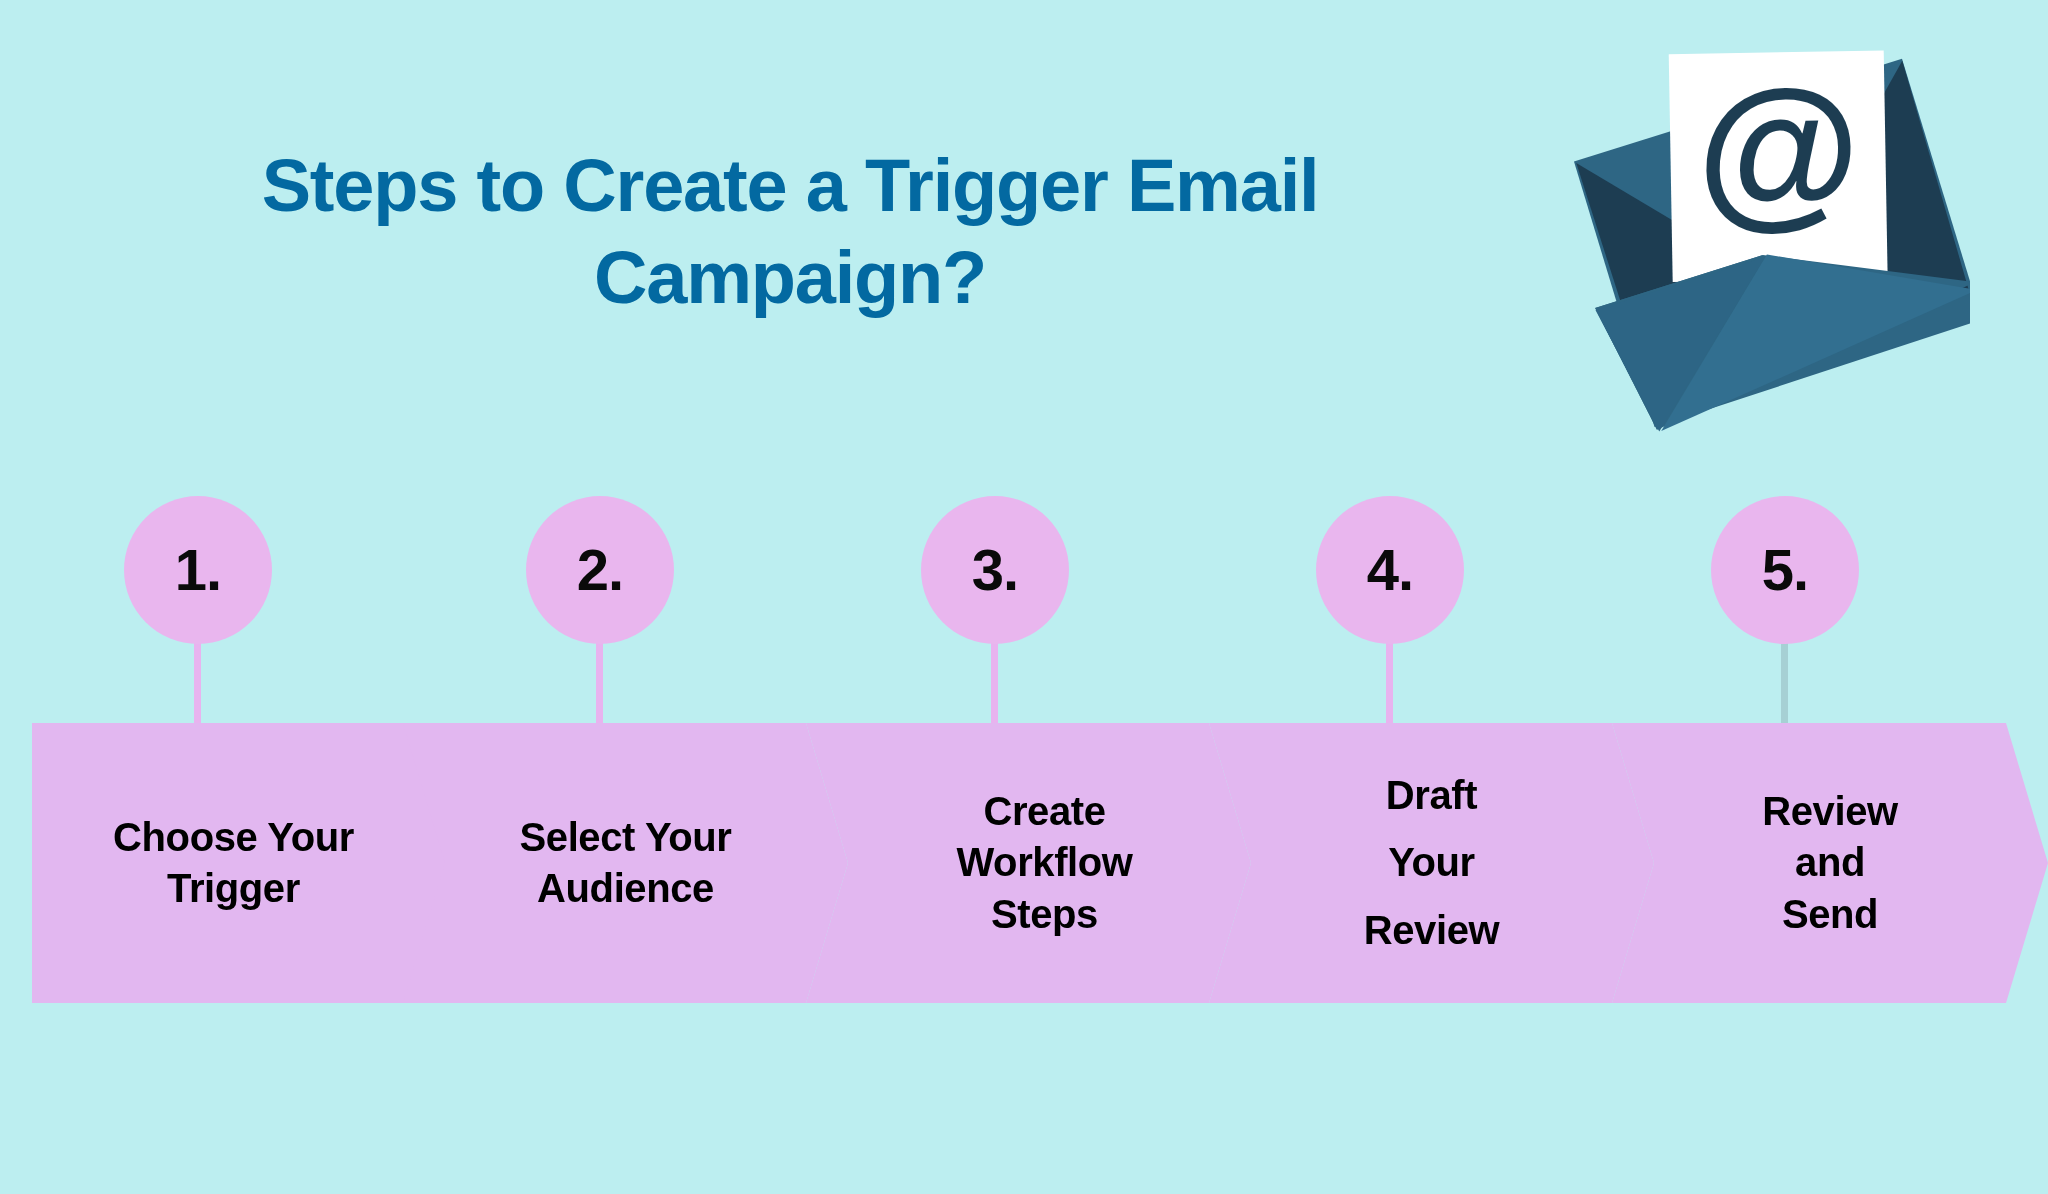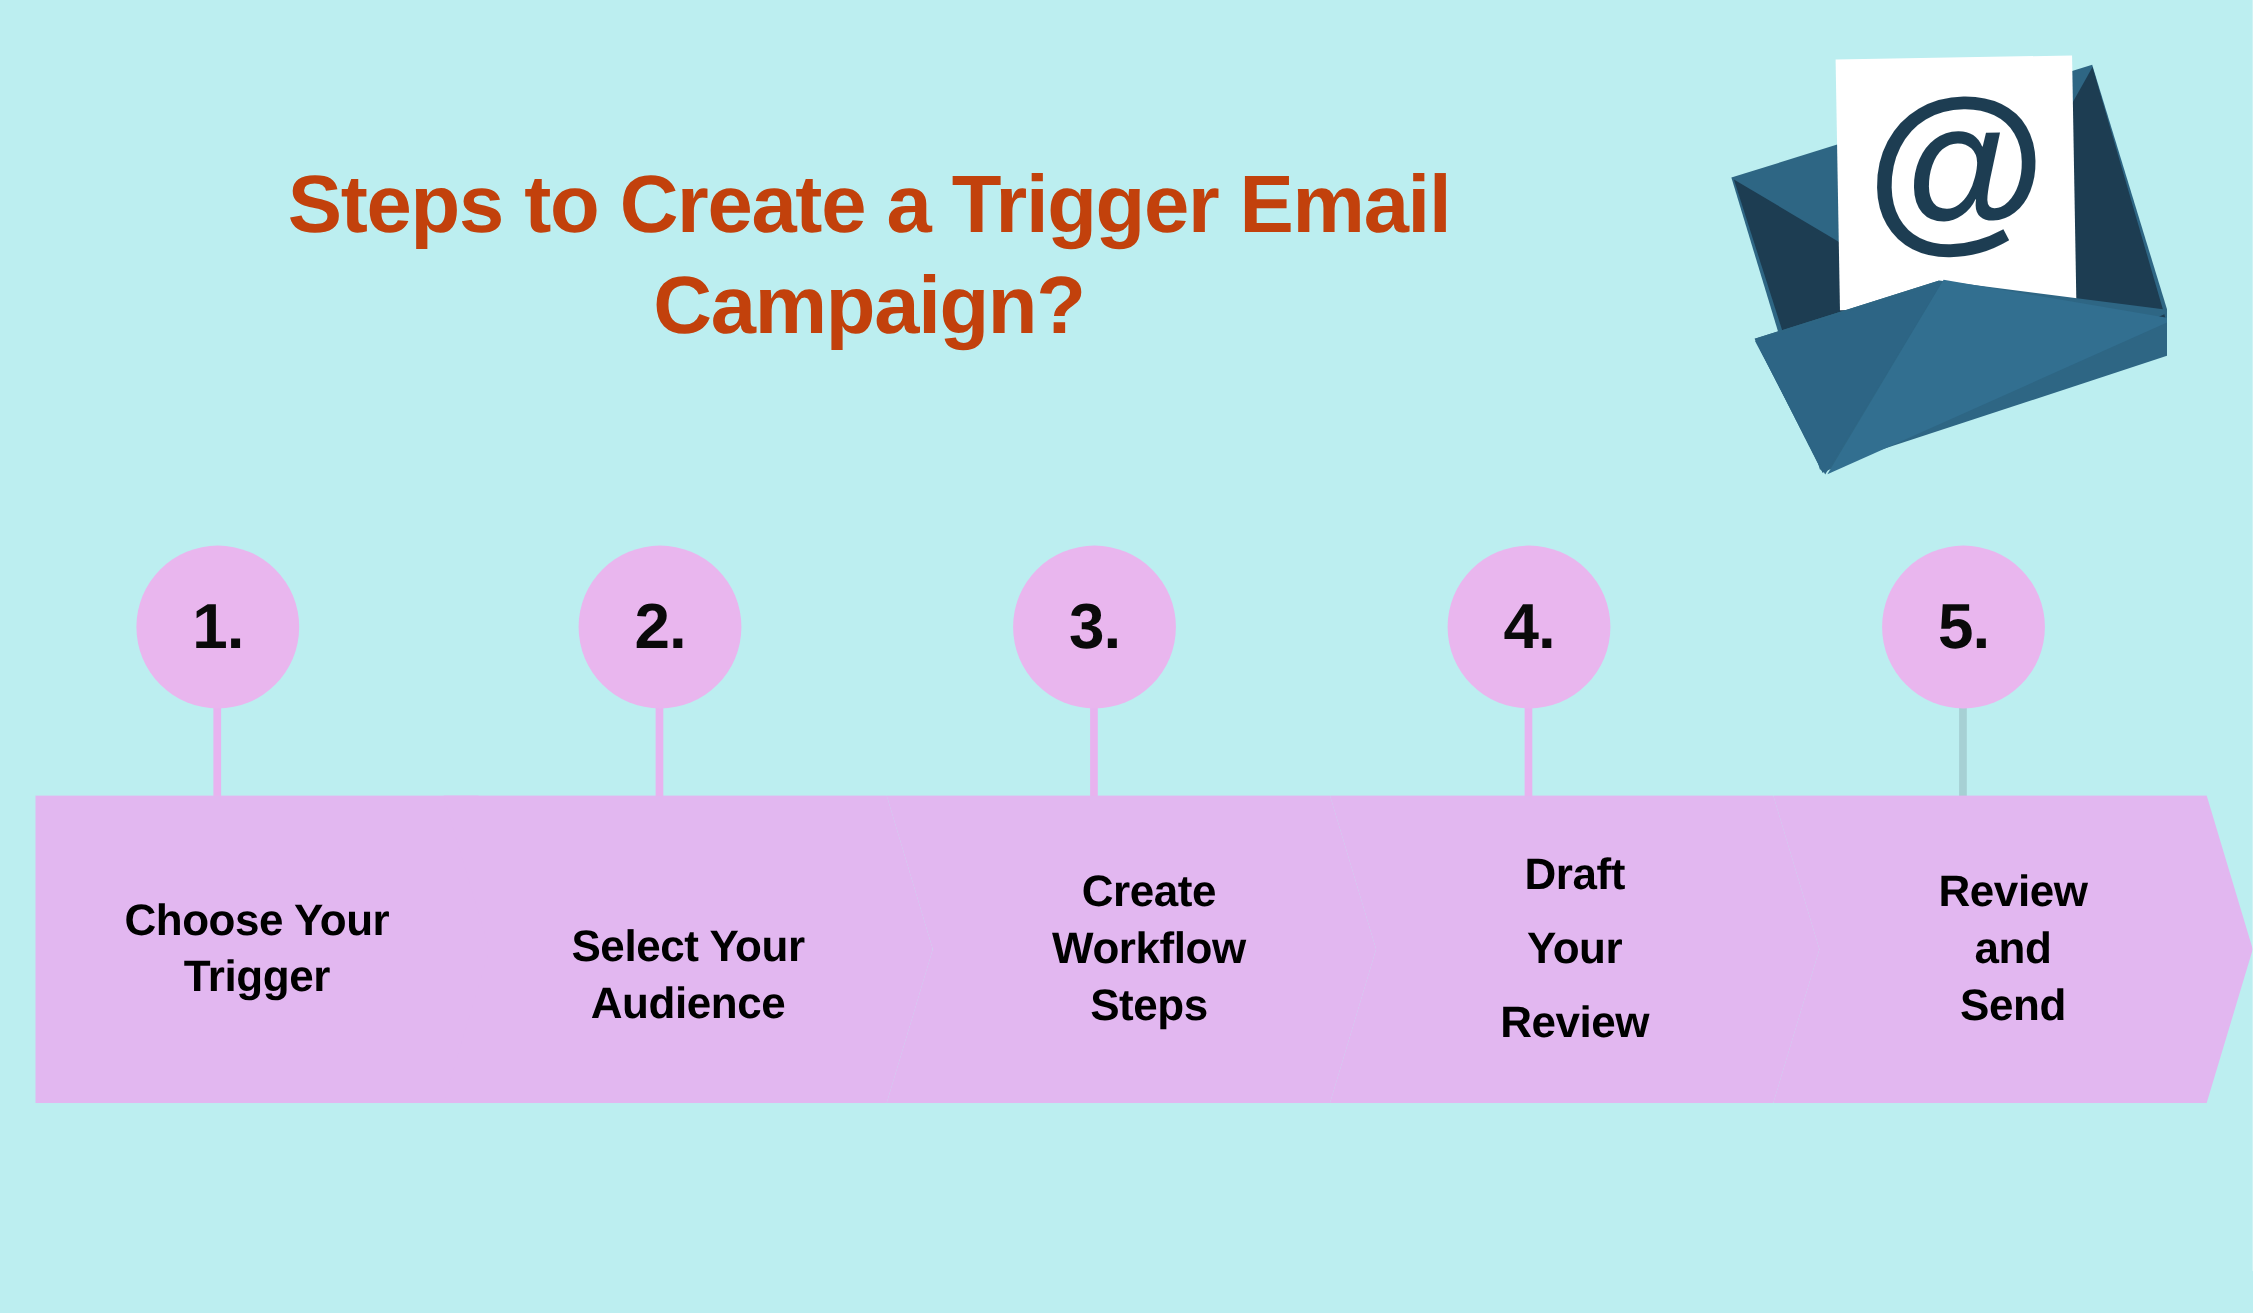--- a/index.html
+++ b/index.html
@@ -21,21 +21,21 @@
     overflow: hidden;
   }
 
   
   #title-block {
     position: absolute;
     left: 70px;
     top: 140px;
     width: 1440px;
     text-align: center;
-    color: #c2410c;
+    color: #0369a1;
     font-weight: 700;
     font-size: 74px;
     line-height: 1.24;
     letter-spacing: -1.2px;
   }
   #title-block .tline {
     display: block;
     white-space: nowrap;
   }
 
@@ -174,21 +174,21 @@
     </div>
 
   <div id="chevron-band">
       <div class="chevron" style="left: 0px; width: 445px; clip-path: polygon(0% 0%, 90.5618% 0%, 100% 50%, 90.5618% 100%, 0% 100%); margin-left: 32px;">
         <div class="chev-label" style="left: 0px; width: 403px;">
           <span class="lbl-line">Choose Your</span>
           <span class="lbl-line">Trigger</span>
         </div>
       </div>
       <div class="chevron" style="left: 403px; width: 445px; clip-path: polygon(0% 0%, 90.5618% 0%, 100% 50%, 90.5618% 100%, 0% 100%, 9.4382% 50%);">
-        <div class="chev-label" style="left: 42px; width: 361px; margin-top: 24px;">
+        <div class="chev-label" style="left: 42px; width: 361px;">
           <span class="lbl-line">Select Your</span>
           <span class="lbl-line">Audience</span>
         </div>
       </div>
       <div class="chevron" style="left: 806px; width: 445px; clip-path: polygon(0% 0%, 90.5618% 0%, 100% 50%, 90.5618% 100%, 0% 100%, 9.4382% 50%);">
         <div class="chev-label" style="left: 58px; width: 361px; align-items: center;">
           <span class="lbl-line">Create</span>
           <span class="lbl-line">Workflow</span>
           <span class="lbl-line">Steps</span>
         </div>

